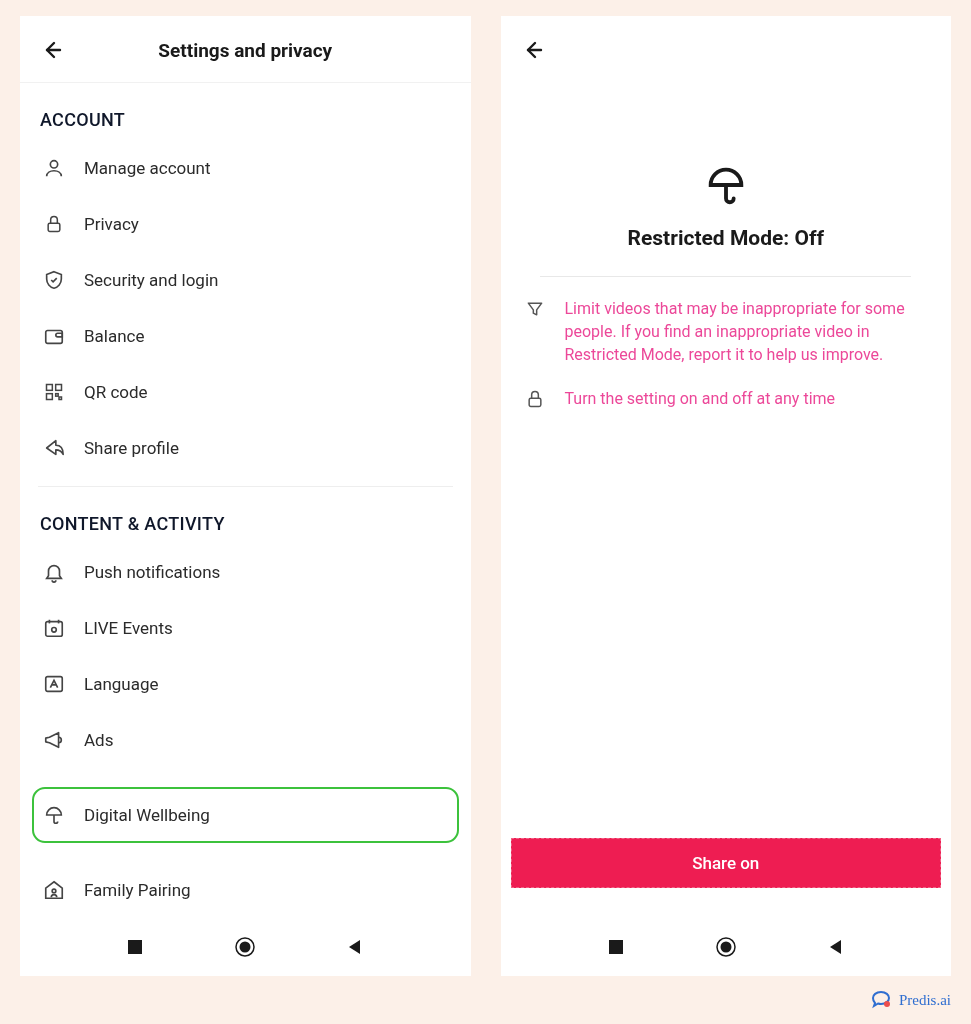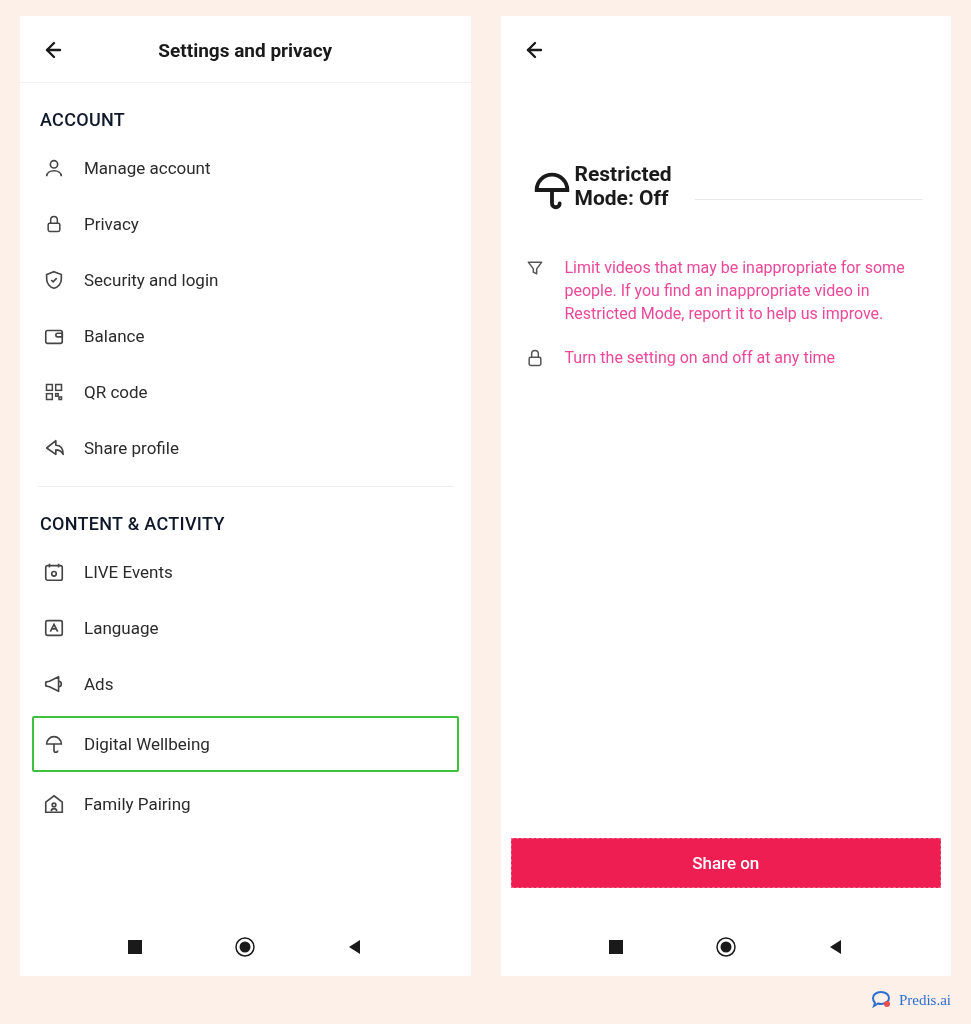--- a/index.html
+++ b/index.html
@@ -69,41 +69,42 @@
     align-items: center;
     justify-content: center;
     color: #454545;
   }
   .menu-item .label {
     font-size: 17px;
     color: #2b2b2b;
   }
   .menu-item.highlighted {
     border: 2px solid #3cc23c;
-    border-radius: 2px;
-    margin: 4px -6px;
+    border-radius: 13px;
+    margin: 19px -6px;
     padding: 14px 8px;
   }
   .divider {
     border: none;
     border-top: 1px solid #eeeeee;
     margin: 10px 0 0 0;
   }
   .nav-bar {
     height: 58px;
     display: flex;
     align-items: center;
     justify-content: space-around;
     padding: 0 60px;
   }
   .nav-btn { width: 22px; height: 22px; display:flex; align-items:center; justify-content:center; color:#1a1a1a; }
 
   
   .centered-block {
     display:flex;
+    flex-direction:column;
     align-items:center;
     margin-top: 80px;
     padding: 0 10px;
   }
   .big-icon { width: 46px; height: 46px; color:#1a1a1a; margin-bottom: 18px; }
   .big-title { font-size: 21px; font-weight: 700; color:#1a1a1a; margin-bottom: 26px; }
   .hr2 { width: 94%; border:none; border-top:1px solid #e8e8e8; }
   .info-row { display:flex; align-items:flex-start; padding: 20px 6px 0 6px; }
   .info-row .icon { width:22px; height:22px; margin-right: 18px; flex-shrink:0; color:#555; margin-top:2px; }
   .info-row .text { font-size: 16px; line-height: 1.45; color:#ec4899; }
@@ -211,20 +212,29 @@
               <path d="M4 12l10-8v5c6 0 8 5 8 10-2-4-5-5-8-5v5L4 12z"></path>
             </svg>
         </span>
         <span class="label">Share profile</span>
       </div>
 
       <hr class="divider">
 
       <div class="section-label">CONTENT &amp; ACTIVITY</div>
 
+      <div class="menu-item">
+        <span class="icon">
+          <svg width="22" height="22" viewBox="0 0 24 24" fill="none" stroke="currentColor" stroke-width="1.8">
+              <path d="M18 16v-5a6 6 0 0 0-12 0v5l-2 3h16l-2-3z"></path>
+              <path d="M10 21a2 2 0 0 0 4 0"></path>
+            </svg>
+        </span>
+        <span class="label">Push notifications</span>
+      </div>
 
       <div class="menu-item">
         <span class="icon">
           <svg width="22" height="22" viewBox="0 0 24 24" fill="none" stroke="currentColor" stroke-width="1.8">
               <rect x="3" y="5" width="18" height="16" rx="2"></rect>
               <line x1="7" y1="3" x2="7" y2="7"></line>
               <line x1="17" y1="3" x2="17" y2="7"></line>
               <circle cx="12" cy="14" r="2.5"></circle>
             </svg>
         </span>

